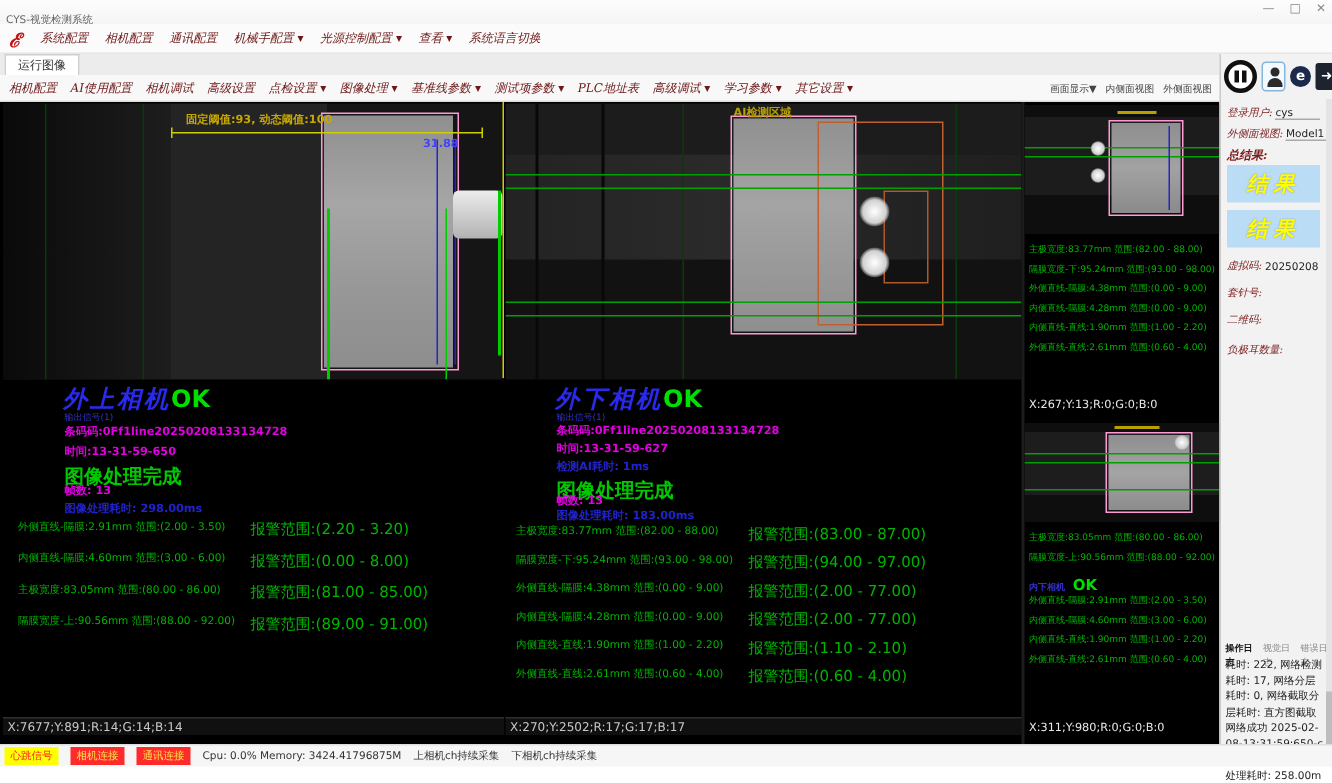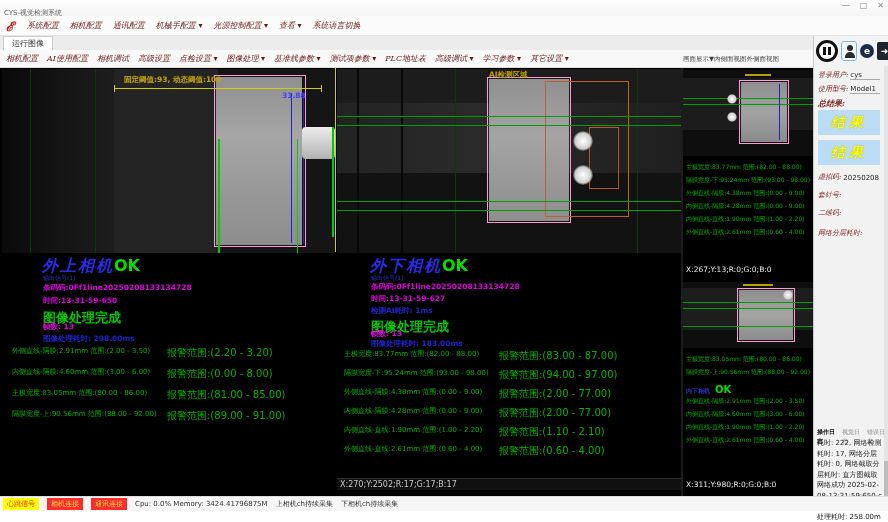--- a/index.html
+++ b/index.html
@@ -20,21 +20,21 @@
     border-bottom:1px solid #e6e6e6; display:flex; align-items:center; gap:11px; padding:0 6px; }
   .logo { color:#c41212; font:bold italic 13px "DejaVu Serif", serif; margin-right:2px; }
   .menu-item { font:italic 8px "DejaVu Serif", serif; color:#6d1717; cursor:default; }
 
   .tabrow { left:0; top:36px; width:888px; height:23px; background:#ececec; border-bottom:1px solid #d8d8d8; display:flex; align-items:flex-start; padding-left:3px; }
   .tab { background:#fff; border:1px solid #cfcfcf; border-bottom:none; font-size:8px; color:#333; padding:1px 8px; }
 
   .toolbar { left:0; top:50px; width:813px; height:18px; background:#f8f8f8;
     border-bottom:1px solid #ddd; display:flex; align-items:center; gap:9px; padding:0 6px; }
   .tool-item { font:italic 8px "DejaVu Serif", serif; color:#6d1717; cursor:default; white-space:nowrap; }
-  .thumbhdr { position:absolute; left:683px; top:55px; width:130px; display:flex; }
+  .thumbhdr { position:absolute; left:700px; top:55px; width:130px; display:flex; gap:6px; }
   .thumbhdr span { font-size:6.5px; color:#444; white-space:nowrap; }
 
   
   .main { left:0; top:68px; width:813px; height:428px; background:#000; }
 
   .scene { position:absolute; overflow:hidden; background:#151515; }
   .ov { position:absolute; }
 
   
   .cam-title { font:bold italic 16px "DejaVu Serif", serif; color:#2a2aee; letter-spacing:2px; }
@@ -185,20 +185,21 @@
       </div>
         <div class="meas-row">
         <span class="m-text">主极宽度:83.05mm 范围:(80.00 - 86.00)</span>
         <span class="m-alarm">报警范围:(81.00 - 85.00)</span>
       </div>
         <div class="meas-row">
         <span class="m-text">隔膜宽度-上:90.56mm 范围:(88.00 - 92.00)</span>
         <span class="m-alarm">报警范围:(89.00 - 91.00)</span>
       </div>
       </div>
+    <div class="ov pane-footer" style="left:2px;top:410px;width:334px;">X:7677;Y:891;R:14;G:14;B:14</div>
 
     <div class="scene" style="left:337px;top:1px;width:344px;height:184px;background:#121212;">
       <div class="ov" style="left:0;top:0;width:344px;height:34px;background:#1c1c1c;"></div>
       <div class="ov" style="left:0;top:34px;width:344px;height:70px;background:linear-gradient(90deg,#232323,#2a2a2a 40%,#1f1f1f);"></div>
       <div class="ov" style="left:20px;top:0;width:2px;height:184px;background:#080808;"></div>
       <div class="ov" style="left:64px;top:0;width:2px;height:184px;background:#080808;"></div>
       <div class="ov" style="left:118px;top:0;width:1px;height:184px;background:#0a3a0a;"></div>
       <div class="ov" style="left:300px;top:0;width:1px;height:184px;background:#0a3a0a;"></div>
       <div class="ov" style="left:150px;top:8px;width:84px;height:146px;border:1px solid #ff9ad5;"></div>
       <div class="ov" style="left:152px;top:10px;width:80px;height:142px;background:linear-gradient(180deg,#909090,#a4a4a4 40%,#8e8e8e);"></div>
@@ -319,21 +320,21 @@
       <div class="btn-exit">
           <span>➜</span>
         </div>
     </div>
 
     <div class="rp-row" style="top:34px;">
       <span class="rp-label">登录用户:</span>
       <span class="rp-value">cys</span>
     </div>
     <div class="rp-row" style="top:48px;">
-      <span class="rp-label">使用型号:</span>
+      <span class="rp-label">外侧面视图:</span>
       <span class="rp-value">Model1</span>
     </div>
     <div class="rp-row" style="top:62px;">
       <span class="rp-label" style="font-size:8px;font-weight:bold;">总结果:</span>
     </div>
     <div class="result-box" style="top:74px;">
       <span>结果</span>
     </div>
     <div class="result-box" style="top:104px;">
       <span>结果</span>
@@ -342,21 +343,21 @@
       <span class="rp-label">虚拟码:</span>
       <span class="rp-value-plain">20250208</span>
     </div>
     <div class="rp-row" style="top:154px;">
       <span class="rp-label">套针号:</span>
     </div>
     <div class="rp-row" style="top:172px;">
       <span class="rp-label">二维码:</span>
     </div>
     <div class="rp-row" style="top:192px;">
-      <span class="rp-label">网络分层耗时:</span>
+      <span class="rp-label">负极耳数量:</span>
     </div>
 
     <div class="log-tabs" style="top:392px;">
       <span class="active">操作日志</span>
       <span>视觉日志</span>
       <span>错误日志</span>
     </div>
     <div class="log-text" style="top:402px;">耗时: 222, 网络检测耗时: 17, 网络分层耗时: 0, 网络截取分层耗时: 直方图截取网络成功 2025-02-08-13:31:59:650-cys—外上相机—图像处理耗时: 258.00ms</div>
 
     <div class="rp-scroll">

